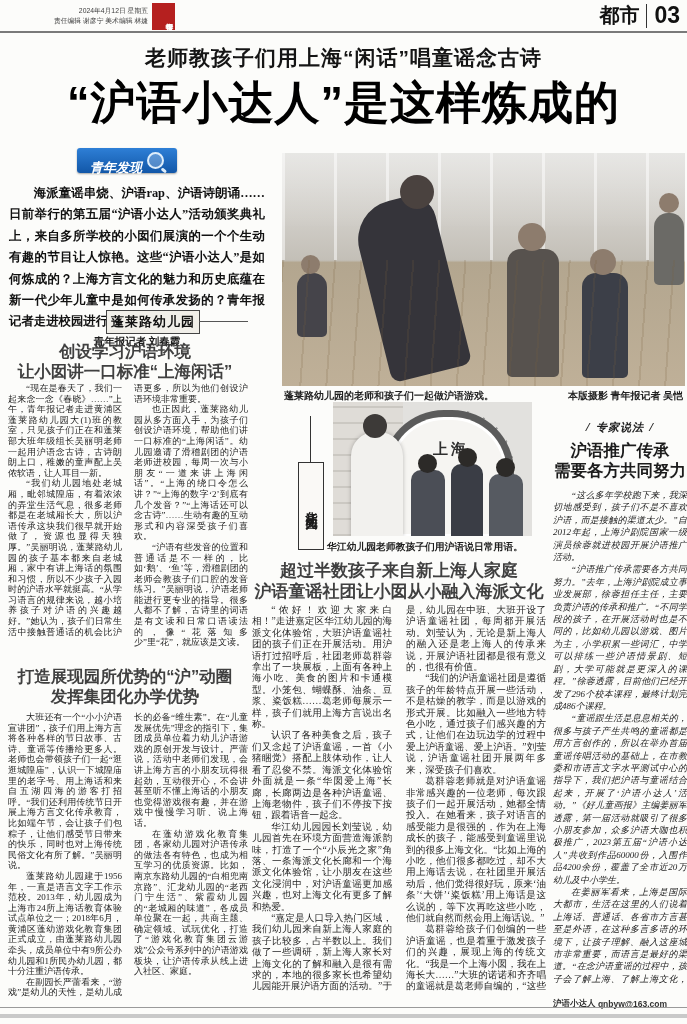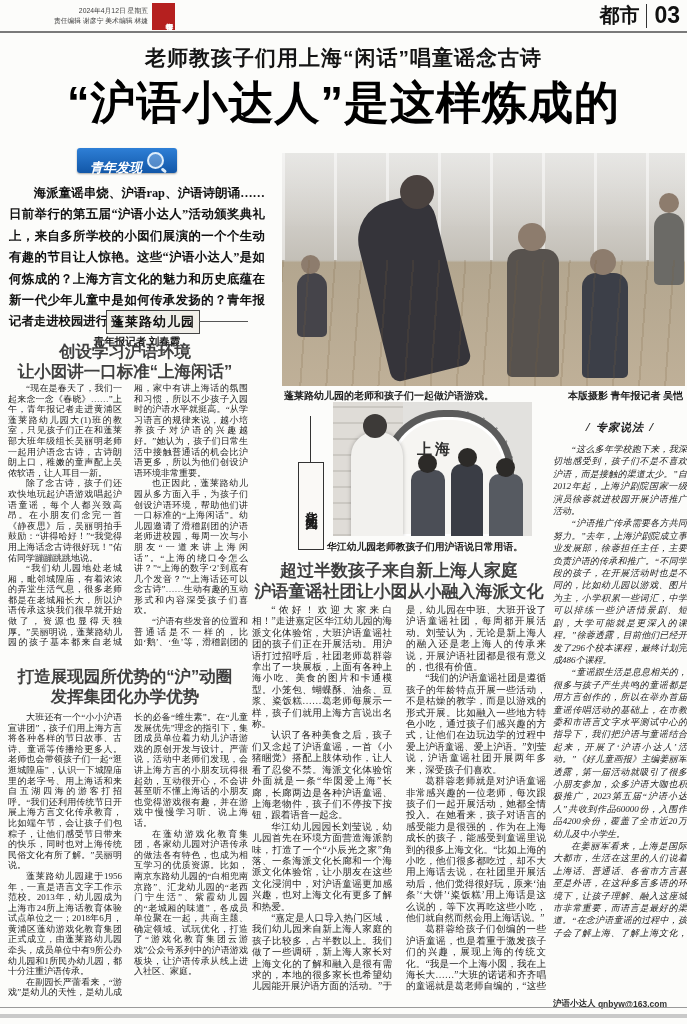--- a/index.html
+++ b/index.html
@@ -84,21 +84,21 @@
       font-weight:bold;font-size:12px;letter-spacing:2px;font-family:"Liberation Serif",serif;}
   .photo-2{position:absolute;top:402px;left:333px;width:199px;height:134px;overflow:hidden;background:#e2e1de;}
   .photo-2::before{content:"";position:absolute;left:0;top:0;width:70px;height:100%;
       background:repeating-linear-gradient(0deg,#b9b4ac 0 2px,#ded9d2 2px 16px),
                  repeating-linear-gradient(90deg,rgba(90,80,70,.5) 0 2px,transparent 2px 18px);opacity:.55;}
   .arch{position:absolute;right:18px;top:8px;width:118px;height:120px;border:7px solid #5b5b5b;border-bottom:none;
       border-radius:62px 62px 0 0;background:#f6f5f2;
       box-shadow:inset 0 0 0 3px #fff;}
   .arch-spokes{position:absolute;right:18px;top:8px;width:118px;height:60px;border-radius:62px 62px 0 0;
       background:repeating-conic-gradient(from 260deg at 50% 100%,#777 0 2deg,transparent 2deg 16deg);opacity:.7;}
-  .arch-label{position:absolute;right:62px;top:38px;width:70px;text-align:center;font-weight:bold;
+  .arch-label{position:absolute;right:46px;top:38px;width:70px;text-align:center;font-weight:bold;
       font-size:15px;color:#2e2e2e;letter-spacing:3px;font-family:"Liberation Sans",sans-serif;}
   .p2-adult{position:absolute;left:18px;top:30px;width:52px;height:104px;background:#f2f1ee;border-radius:24px 24px 0 0;
       box-shadow:0 0 4px rgba(0,0,0,.25);}
   .p2-adult-head{position:absolute;left:30px;top:12px;width:24px;height:24px;border-radius:50%;background:#3d3a38;}
   .p2-kid{position:absolute;bottom:0;background:#4b4e56;border-radius:10px 10px 0 0;}
   .k1{left:78px;width:34px;height:66px;}
   .k2{left:118px;width:32px;height:72px;background:#3a3d45;}
   .k3{left:156px;width:34px;height:62px;background:#565a61;}
   .p2-kid .head{top:-16px;left:7px;width:19px;height:19px;background:#2c2a28;position:absolute;border-radius:50%;}
   .caption-2{position:absolute;top:541px;left:300px;width:250px;text-align:center;font-size:9.8px;font-weight:bold;}
@@ -167,21 +167,20 @@
   </div>
 
   <div class="flag1">蓬莱路幼儿园</div>
   <div class="flag1-line"></div>
   <div class="sec-title t1">
     <div>创设学习沪语环境</div>
     <div>让小囡讲一口标准“上海闲话”</div>
   </div>
   <div class="body-cols b1">
     <p>“现在是春天了，我们一起来念一念《春晓》……”上午，青年报记者走进黄浦区蓬莱路幼儿园大(1)班的教室，只见孩子们正在和蓬莱部大班年级组长吴丽明老师一起用沪语念古诗，古诗朗朗上口，稚嫩的童声配上吴侬软语，让人耳目一新。</p>
-    <p>除了念古诗，孩子们还欢快地玩起沪语游戏唱起沪语童谣，每个人都兴致高昂。在小朋友们念完一首《静夜思》后，吴丽明拍手鼓励：“讲得哈好！”“我觉得用上海话念古诗很好玩！”佑佑同学蹦蹦跳跳地说。</p>
     <p>“我们幼儿园地处老城厢，毗邻城隍庙，有着浓浓的弄堂生活气息，很多老师都是在老城厢长大，所以沪语传承这块我们很早就开始做了，资源也显得天独厚。”吴丽明说，蓬莱路幼儿园的孩子基本都来自老城厢，家中有讲上海话的氛围和习惯，所以不少孩子入园时的沪语水平就挺高。“从学习语言的规律来说，越小培养孩子对沪语的兴趣越好。”她认为，孩子们日常生活中接触普通话的机会比沪语更多，所以为他们创设沪语环境非常重要。</p>
     <p>也正因此，蓬莱路幼儿园从多方面入手，为孩子们创设沪语环境，帮助他们讲一口标准的“上海闲话”。幼儿园邀请了滑稽剧团的沪语老师进校园，每周一次与小朋友“一道来讲上海闲话”。“上海的绕口令怎么讲？”“上海的数字‘2’到底有几个发音？”“上海话还可以念古诗”……生动有趣的互动形式和内容深受孩子们喜欢。</p>
     <p>“沪语有些发音的位置和普通话是不一样的，比如‘鹅’、‘鱼’等，滑稽剧团的老师会教孩子们口腔的发音练习。”吴丽明说，沪语老师能进行更专业的指导。很多人都不了解，古诗里的词语是有文读和日常口语读法的，像“花落知多少”里“花”，就应该是文读。</p>
   </div>
 
   <div class="sec-title t2">
     <div>打造展现园所优势的“沪”动圈</div>
     <div>发挥集团化办学优势</div>
   </div>
   <div class="body-cols b2">
@@ -220,20 +219,24 @@
     <p>认识了各种美食之后，孩子们又念起了沪语童谣，一首《小猪睏觉》搭配上肢体动作，让人看了忍俊不禁。海派文化体验馆外面就是一条“华囡爱上海”长廊，长廊两边是各种沪语童谣、上海老物件，孩子们不停按下按钮，跟着语音一起念。</p>
     <p>华江幼儿园园长刘莹说，幼儿园首先在环境方面营造海派韵味，打造了一个“小辰光之家”角落、一条海派文化长廊和一个海派文化体验馆，让小朋友在这些文化浸润中，对沪语童谣更加感兴趣，也对上海文化有更多了解和热爱。</p>
     <p>“嘉定是人口导入热门区域，我们幼儿园来自新上海人家庭的孩子比较多，占半数以上。我们做了一些调研，新上海人家长对上海文化的了解和融入是很有需求的，本地的很多家长也希望幼儿园能开展沪语方面的活动。”于是，幼儿园在中班、大班开设了沪语童谣社团，每周都开展活动。刘莹认为，无论是新上海人的融入还是老上海人的传承来说，开展沪语社团都是很有意义的，也很有价值。</p>
     <p>“我们的沪语童谣社团是遵循孩子的年龄特点开展一些活动，不是枯燥的教学，而是以游戏的形式开展。比如融入一些地方特色小吃，通过孩子们感兴趣的方式，让他们在边玩边学的过程中爱上沪语童谣、爱上沪语。”刘莹说，沪语童谣社团开展两年多来，深受孩子们喜欢。</p>
     <p>葛群蓉老师就是对沪语童谣非常感兴趣的一位老师，每次跟孩子们一起开展活动，她都全情投入。在她看来，孩子对语言的感受能力是很强的，作为在上海成长的孩子，能感受到童谣里说到的很多上海文化。“比如上海的小吃，他们很多都吃过，却不大用上海话去说，在社团里开展活动后，他们觉得很好玩，原来‘油条’‘大饼’‘粢饭糕’用上海话是这么说的，等下次再吃这些小吃，他们就自然而然会用上海话说。”</p>
     <p>葛群蓉给孩子们创编的一些沪语童谣，也是着重于激发孩子们的兴趣，展现上海的传统文化。“我是一个上海小囡，我在上海长大……”大班的诺诺和齐齐唱的童谣就是葛老师自编的，“这些童谣都朗朗上口，孩子们会了之后对上海话的兴趣也更浓了，也更愿意说上海话。”葛群蓉透露，有的小朋友回家后也一直说，甚至带动了家长说沪语的兴趣。</p>
   </div>
 
   <div class="expert">
     <div class="expert-kicker"><span class="slash">/</span><span>专家说法</span><span class="slash">/</span></div>
+    <div class="expert-title">
+      <div>沪语推广传承</div>
+      <div>需要各方共同努力</div>
+    </div>
     <div class="expert-body">
       <p>“这么多年学校跑下来，我深切地感受到，孩子们不是不喜欢沪语，而是接触的渠道太少。”自2012年起，上海沪剧院国家一级演员徐蓉就进校园开展沪语推广活动。</p>
       <p>“沪语推广传承需要各方共同努力。”去年，上海沪剧院成立事业发展部，徐蓉担任主任，主要负责沪语的传承和推广。“不同学段的孩子，在开展活动时也是不同的，比如幼儿园以游戏、图片为主，小学积累一些词汇，中学可以排练一些沪语情景剧、短剧，大学可能就是更深入的课程。”徐蓉透露，目前他们已经开发了296个校本课程，最终计划完成486个课程。</p>
       <p>“童谣跟生活是息息相关的，很多与孩子产生共鸣的童谣都是用方言创作的，所以在举办首届童谣传唱活动的基础上，在市教委和市语言文字水平测试中心的指导下，我们把沪语与童谣结合起来，开展了‘沪语小达人’活动。”《好儿童画报》主编姜丽军透露，第一届活动就吸引了很多小朋友参加，众多沪语大咖也积极推广，2023第五届“沪语小达人”共收到作品60000份，入围作品4200余份，覆盖了全市近20万幼儿及中小学生。</p>
       <p>在姜丽军看来，上海是国际大都市，生活在这里的人们说着上海话、普通话、各省市方言甚至是外语，在这种多言多语的环境下，让孩子理解、融入这座城市非常重要，而语言是最好的渠道。“在念沪语童谣的过程中，孩子会了解上海、了解上海文化，也会慢慢融入并理解、尊重文化的多样性。”她透露，近年来，很多学校都将沪语特色教学作为学校的传统文化特色教育，在各种特色活动中，孩子们从小培养了对多样文化的尊重和包容。</p>
     </div>
     <div class="contact">
       
       
       <span>沪语小达人</span>&nbsp;

